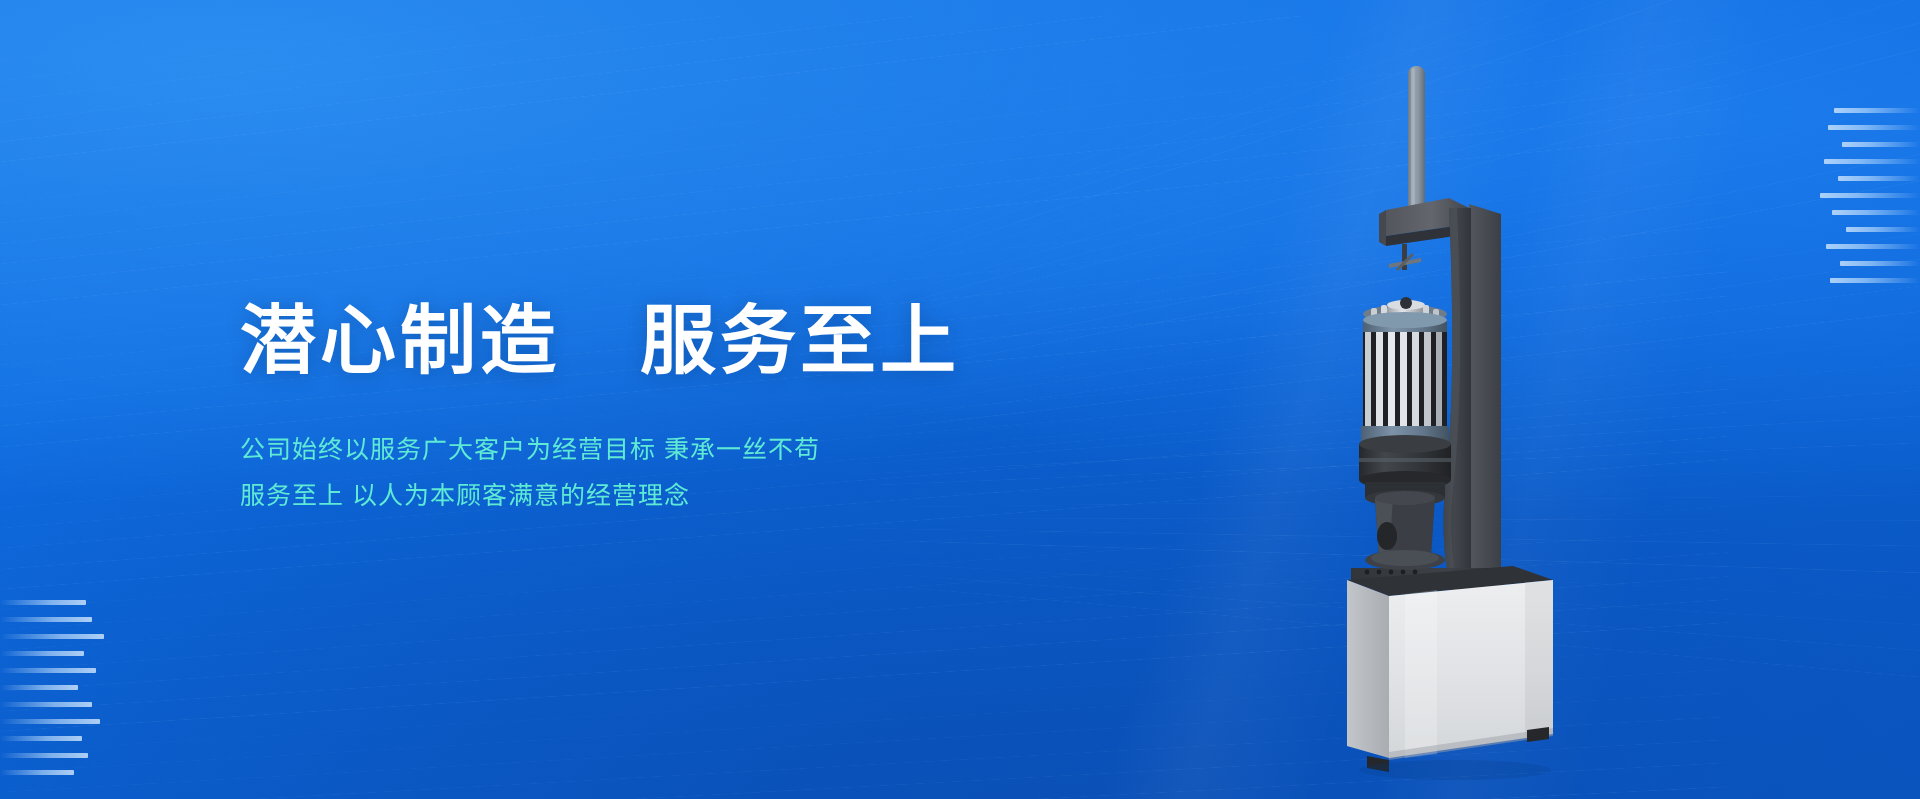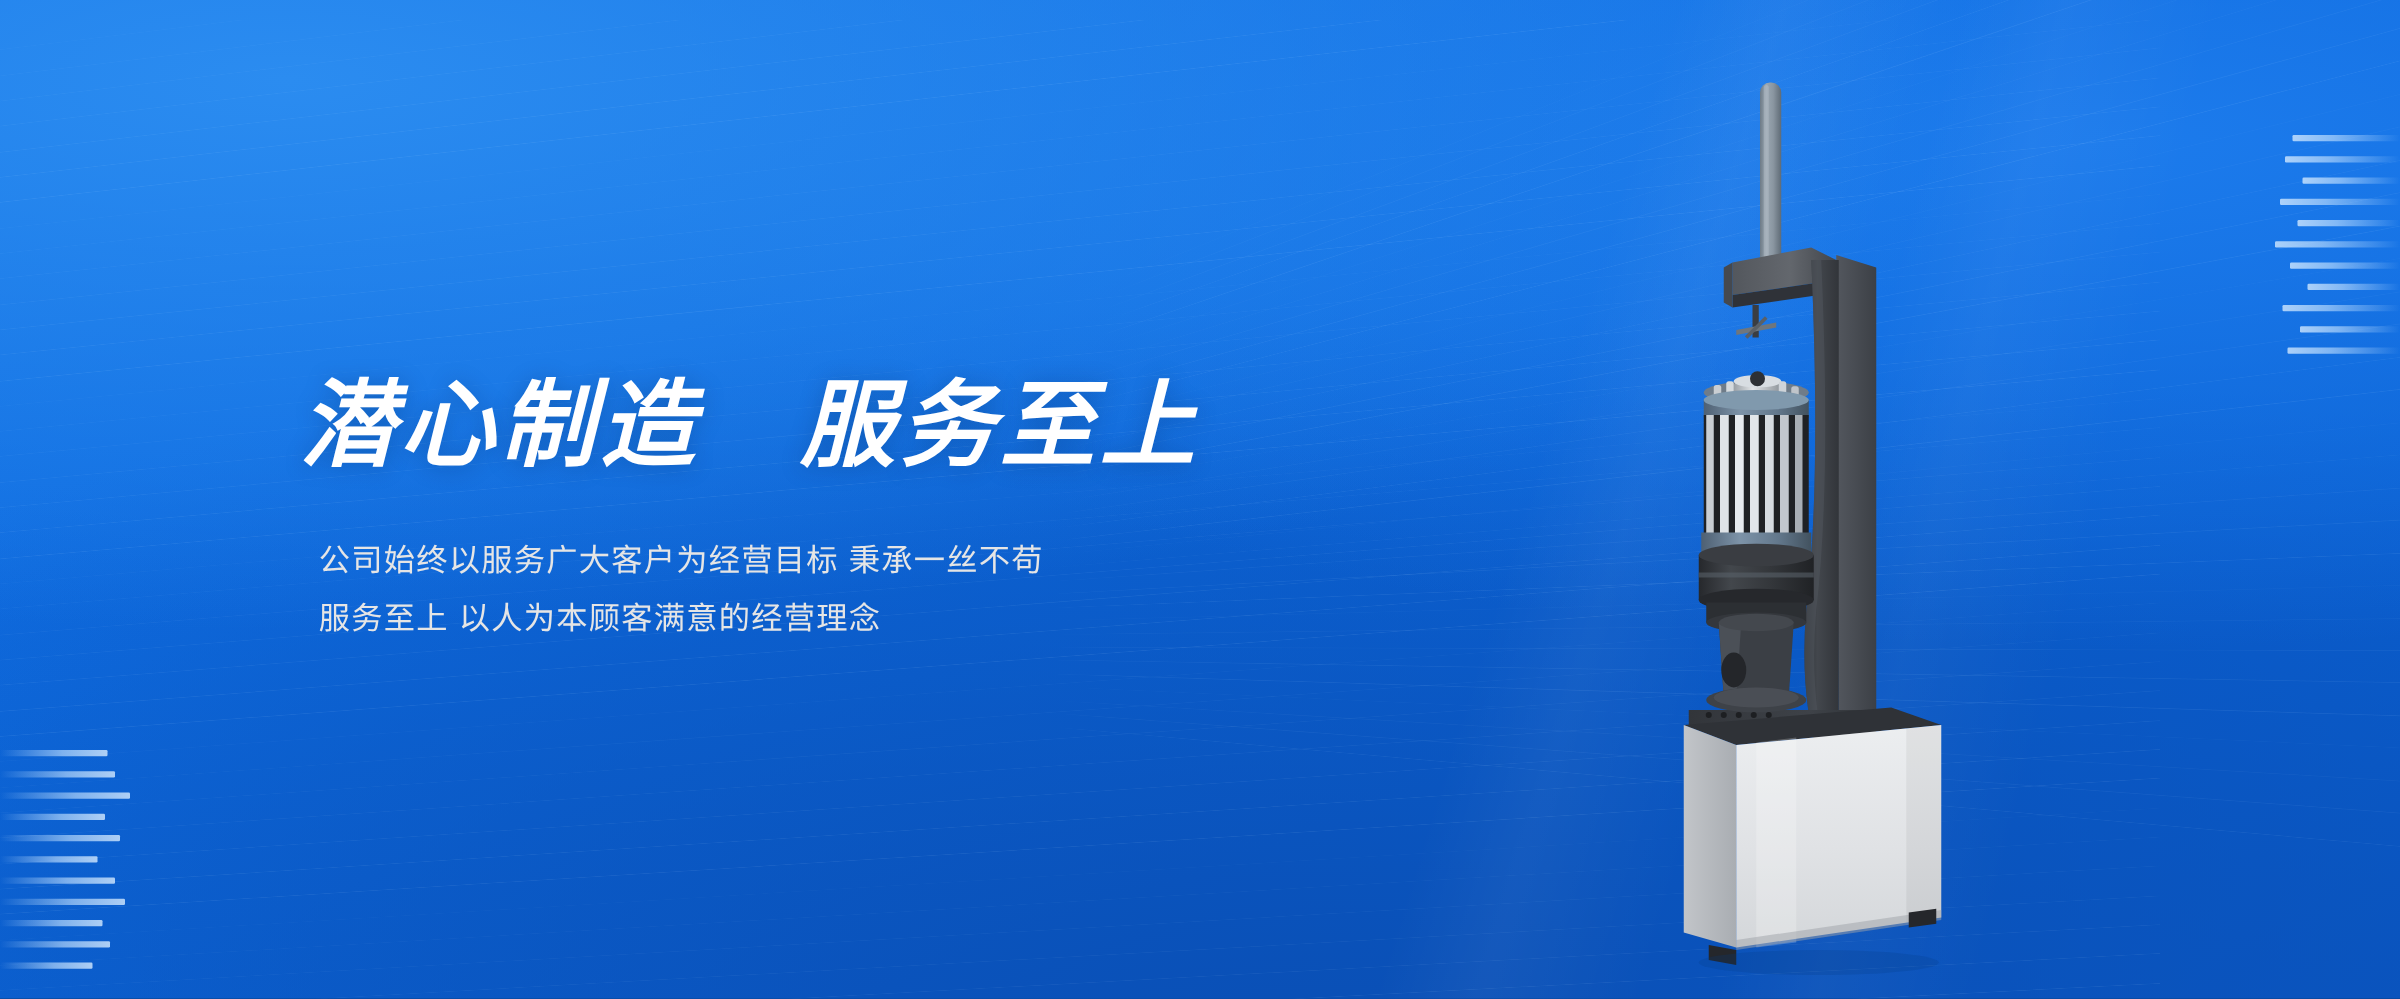--- a/index.html
+++ b/index.html
@@ -120,28 +120,27 @@
   }
   .headline {
     margin: 0;
     font-size: 76px;
     line-height: 1.08;
     font-weight: 700;
     color: #ffffff;
     letter-spacing: 4px;
     white-space: pre;
     text-shadow: 0 2px 18px rgba(3,40,95,0.28);
-    font-style: italic;
   }
   .subcopy {
-    margin: 44px 0 0 15px;
+    margin: 44px 0 0 0;
     font-size: 25px;
     line-height: 1.85;
     font-weight: 400;
-    color: #e5e5e5;
+    color: #5eead4;
     letter-spacing: 1px;
   }
   .subcopy .line { display: block; white-space: pre; }
 
   
   .product {
     position: absolute;
     left: 1345px;
     top: 58px;
     width: 280px;

